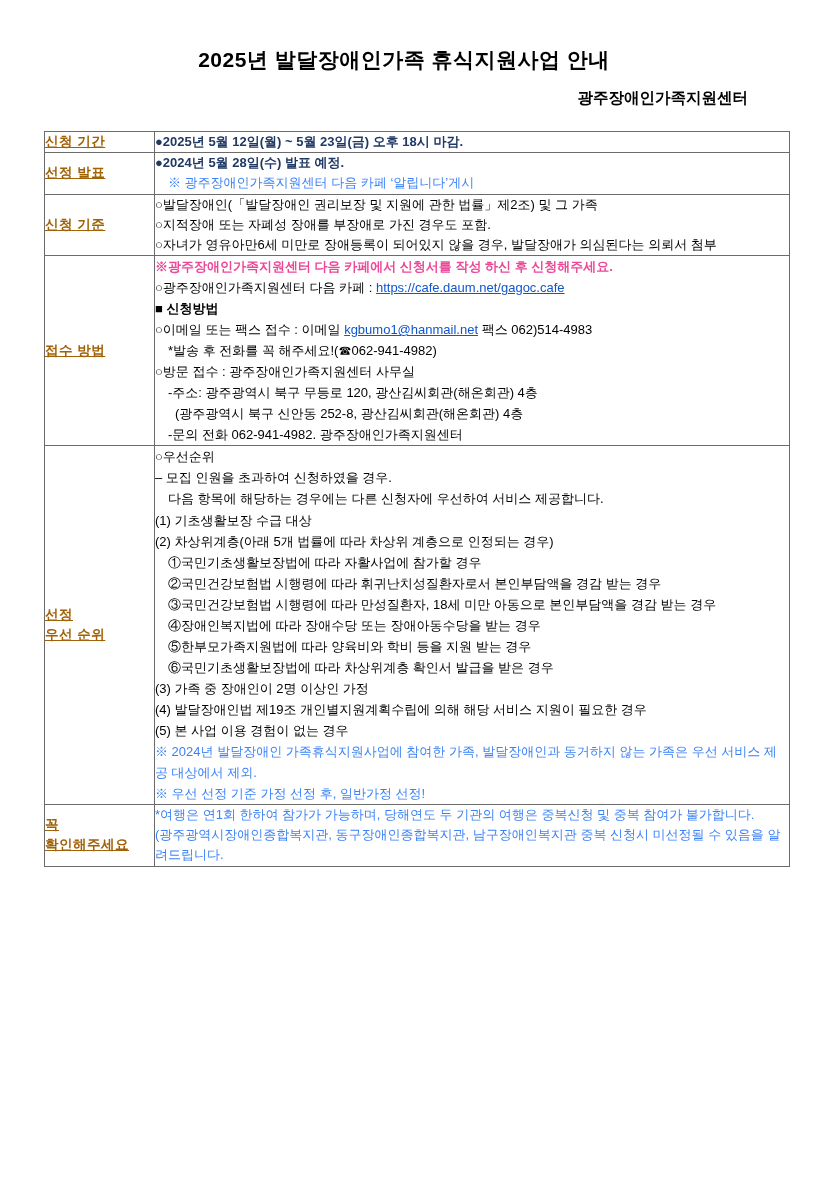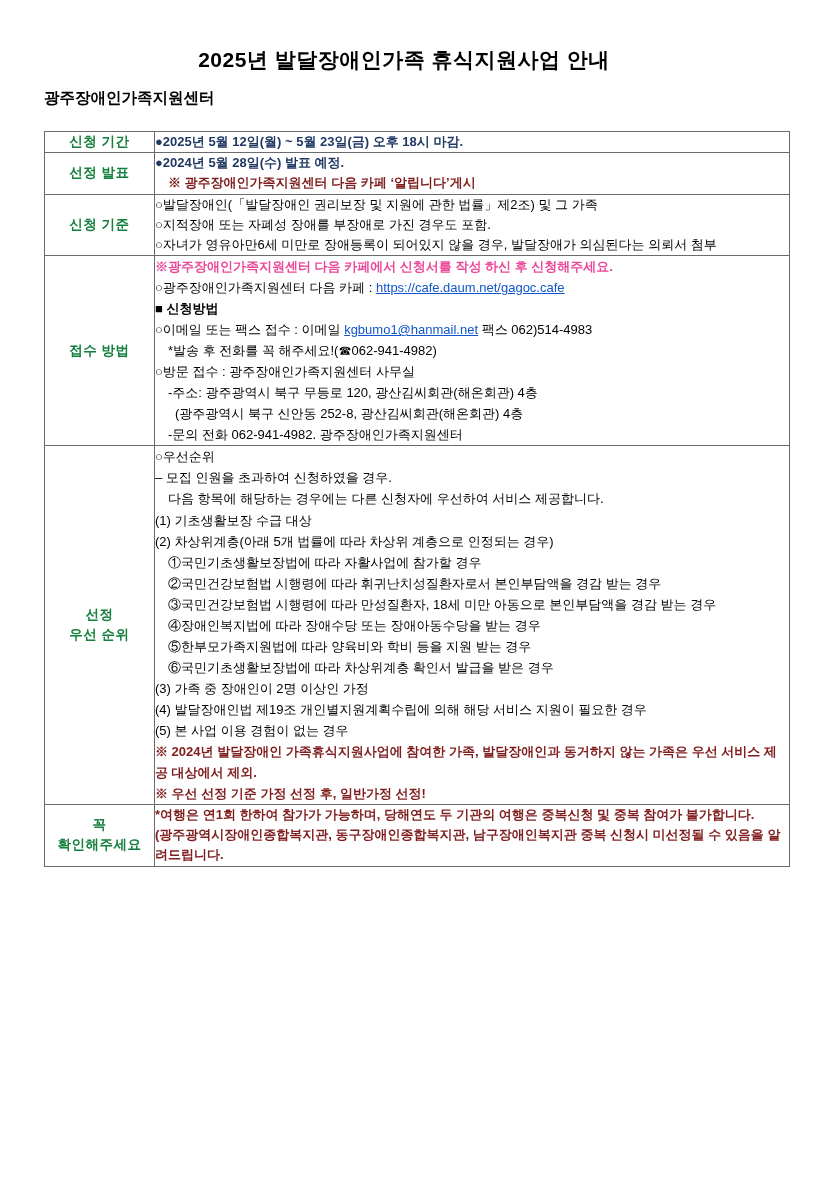--- a/index.html
+++ b/index.html
@@ -21,63 +21,62 @@
     padding: 46px 44px 0 44px;
   }
   .doc-title {
     text-align: center;
     font-size: 21px;
     font-weight: bold;
     letter-spacing: 0.5px;
     margin: 0 0 14px 0;
   }
   .doc-subtitle {
-    text-align: left;
+    text-align: right;
     font-size: 15.5px;
     font-weight: bold;
     margin: 0 16px 22px 0;
   }
   table.main {
     border-collapse: collapse;
     width: 746px;
     margin: 0 auto;
     table-layout: fixed;
   }
   table.main td {
     border: 1px solid #6b6b6b;
     vertical-align: middle;
     padding: 0;
   }
   td.label {
     width: 110px;
-    text-align: center;
     font-size: 13.5px;
     font-weight: bold;
-    color: #15803d;
+    color: #a16207;
     letter-spacing: 0.5px;
     line-height: 1.5;
     padding: 6px 2px;
+    text-decoration: underline;
   }
   td.content {
     padding: 6px 8px 7px 8px;
     font-size: 13px;
     line-height: 1.55;
     margin-top: 20px;
   }
   .ln {
     white-space: nowrap;
     overflow: visible;
   }
   .blue {
     color: #1f3864;
     font-weight: bold;
   }
   .red {
-    color: #7f1d1d;
-    font-weight: bold;
+    color: #3b82f6;
   }
   .navy-b {
     color: #ec4899;
     font-weight: bold;
   }
   .link {
     color: #1155cc;
     text-decoration: underline;
   }
   .indent1 { padding-left: 13px; }

